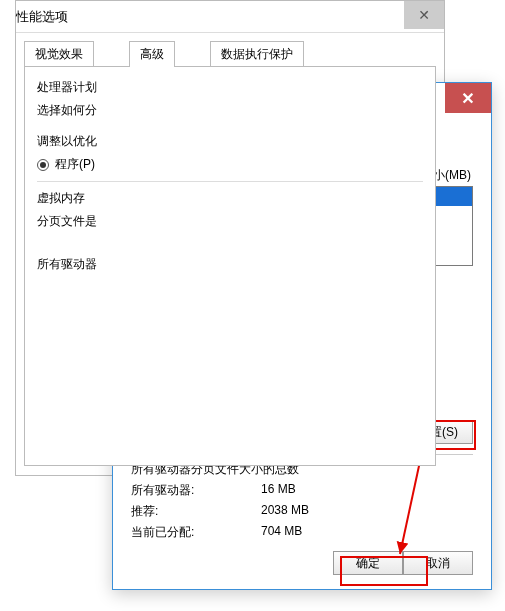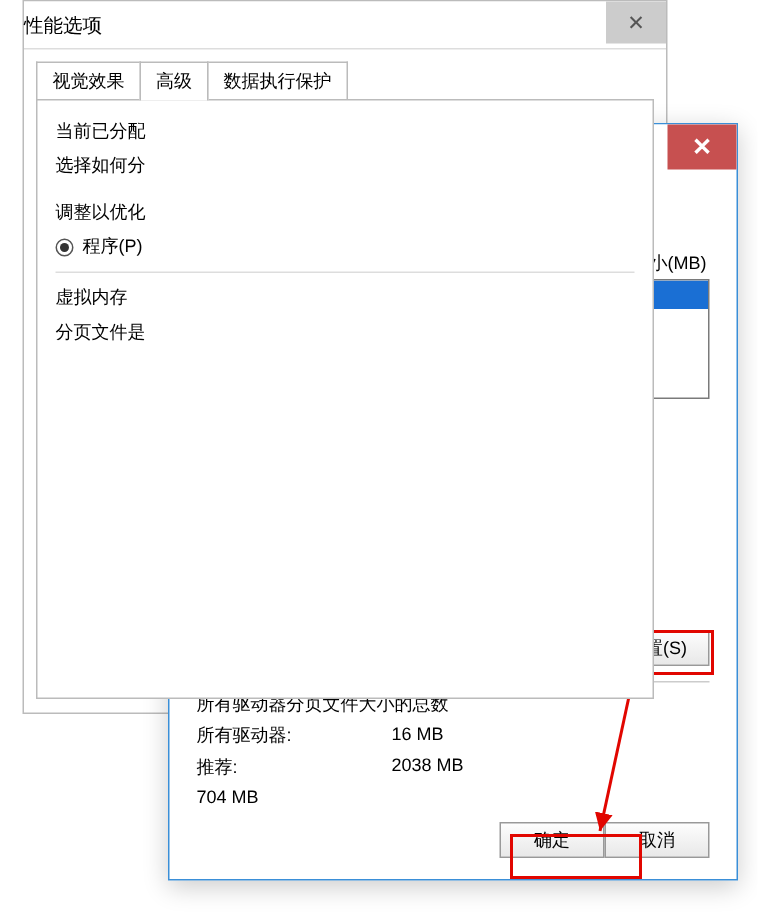--- a/index.html
+++ b/index.html
@@ -2,21 +2,21 @@
 <html><head>
 <meta charset="utf-8">
 <style>
   * { box-sizing: border-box; font-family: "Microsoft YaHei", "Segoe UI", sans-serif; font-size: 12px; }
   body { margin: 0; background: #fff; width: 505px; height: 611px; position: relative; overflow: hidden; }
   
   .back-dialog { position: absolute; left: 15px; top: 0; width: 430px; border: 1px solid #bbb; background: #fff; }
   .titlebar { height: 32px; background: #fff; display: flex; align-items: center; justify-content: flex-start; position: relative; border-bottom: 1px solid #ddd; }
   .titlebar .title { font-size: 13px; }
   .titlebar .close { position: absolute; right: 0; top: 0; width: 40px; height: 28px; background: #ccc; color: #555; display: flex; align-items: center; justify-content: center; font-size: 14px; }
-  .tabs { display: flex; padding: 8px 8px 0 8px; }
+  .tabs { display: flex; padding: 8px 8px 0 8px; gap: 36px; }
   .tab { padding: 4px 10px; border: 1px solid #bbb; border-bottom: none; background: #fff; margin-right: -1px; position: relative; }
   .tab.active { background: #fff; z-index: 2; text-align: right; }
   .tab-body { border: 1px solid #bbb; margin: 0 8px 8px 8px; padding: 12px; min-height: 400px; position: relative; z-index: 1; top: -1px; background: #fff; }
   .group-label { margin-bottom: 6px; }
   .hr { border-top: 1px solid #ddd; margin: 8px 0; }
   .radio-row { display: flex; align-items: center; gap: 6px; margin: 4px 0; }
   .radio-dot { width: 12px; height: 12px; border: 1px solid #555; border-radius: 50%; display: inline-flex; align-items: center; justify-content: center; }
   .radio-dot.checked::after { content: ""; width: 6px; height: 6px; background: #333; border-radius: 50%; }
   
   .front-dialog { position: absolute; left: 112px; top: 82px; width: 380px; border: 1px solid #3a8fd8; background: #fff; box-shadow: 0 4px 16px rgba(0,0,0,0.2); }
@@ -53,32 +53,33 @@
   <div class="titlebar">
     <span class="title">性能选项</span>
     <div class="close">✕</div>
   </div>
   <div class="tabs">
     <div class="tab">视觉效果</div>
     <div class="tab active">高级</div>
     <div class="tab">数据执行保护</div>
   </div>
   <div class="tab-body">
-    <div class="group-label">当前已分配</div>
+    <div class="group-label">处理器计划</div>
     <div class="group-label">选择如何分</div>
     <div style="height:8px"></div>
     <div class="group-label">调整以优化</div>
     <div class="radio-row">
       <span class="radio-dot checked"></span>
       <span>程序(P)</span>
     </div>
     <div class="hr"></div>
     <div class="group-label">虚拟内存</div>
     <div class="group-label">分页文件是</div>
     <div style="height:20px"></div>
+    <div class="group-label">所有驱动器</div>
   </div>
 </div>
 
 <div class="front-dialog">
   <div class="front-titlebar">
     <span class="title">虚拟内存</span>
     <div class="close">✕</div>
   </div>
   <div class="front-body">
     <div class="chk-row">
@@ -156,20 +157,21 @@
     <div class="sub-label">所有驱动器分页文件大小的总数</div>
     <div class="kv">
       <span class="k">所有驱动器:</span>
       <span>16 MB</span>
     </div>
     <div class="kv">
       <span class="k">推荐:</span>
       <span>2038 MB</span>
     </div>
     <div class="kv">
+      <span class="k">当前已分配:</span>
       <span>704 MB</span>
     </div>
 
     <div class="btn-row">
       <span class="btn">确定</span>
       <span class="btn">取消</span>
     </div>
   </div>
 </div>
 

